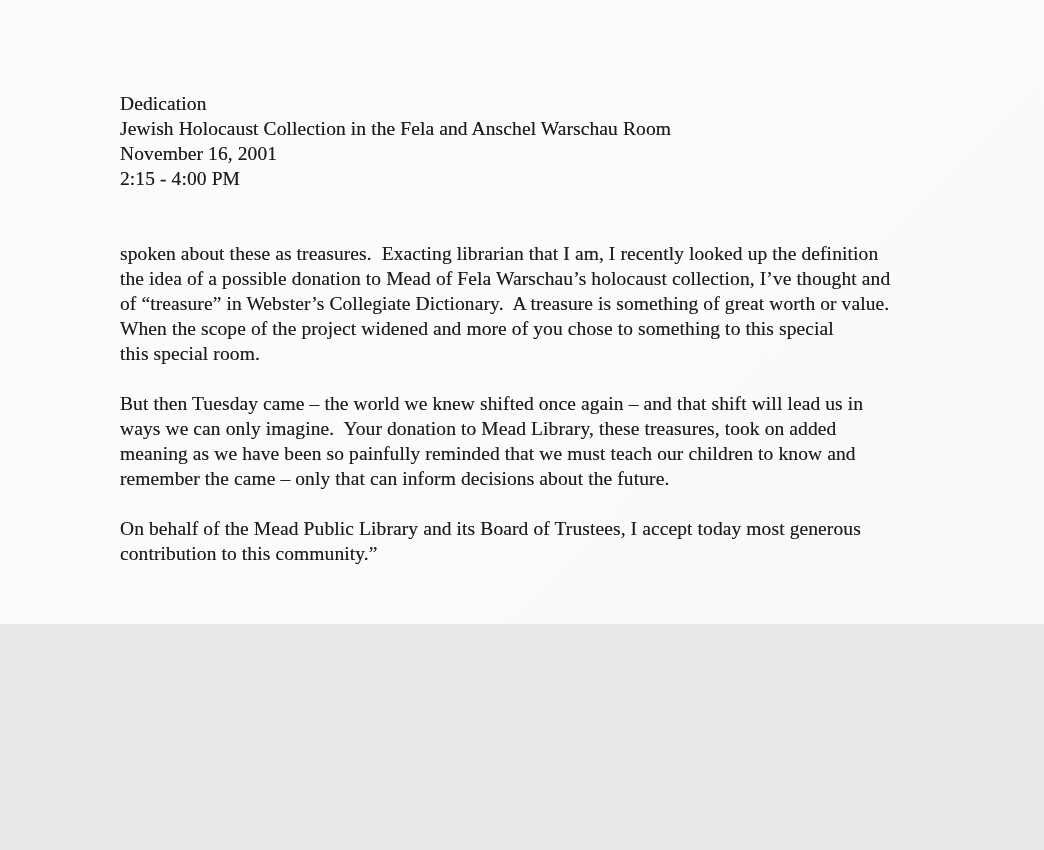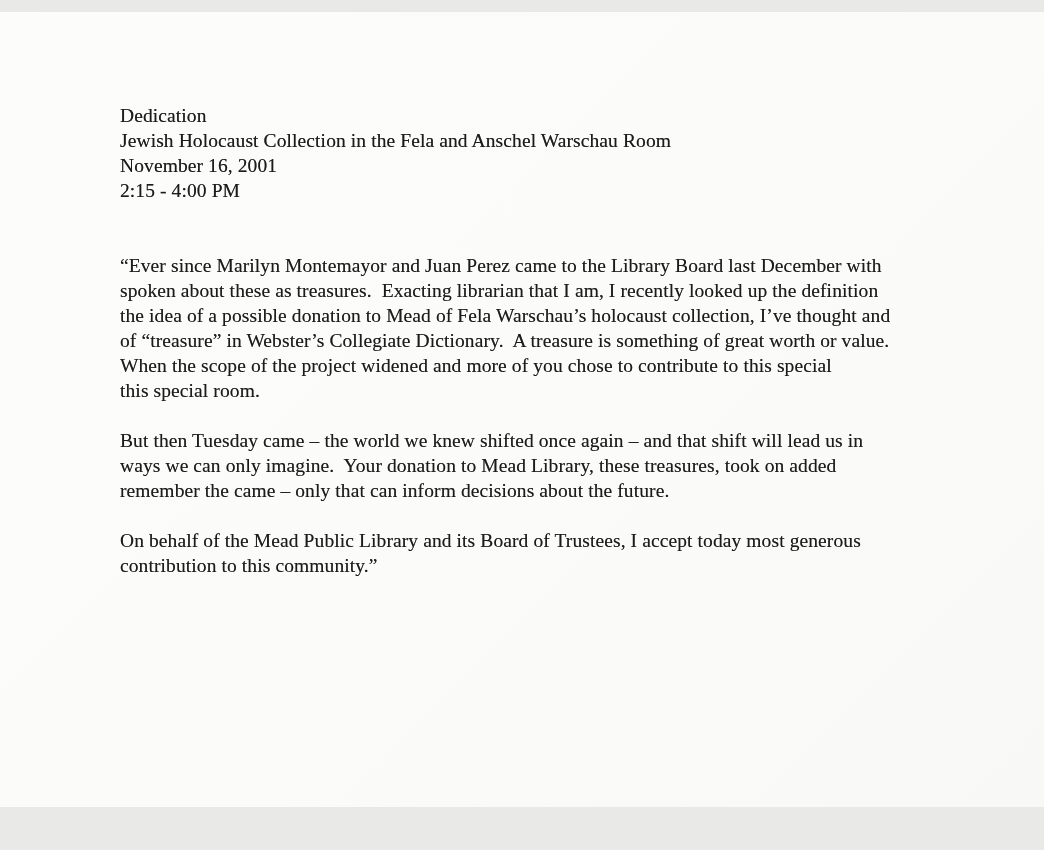--- a/index.html
+++ b/index.html
@@ -3,22 +3,22 @@
 <meta charset="utf-8">
 <style>
   html, body {
     margin: 0;
     padding: 0;
     background: #e9e9e7;
   }
   .page {
     position: relative;
     width: 1044px;
-    height: 795px;
-    margin: 12px auto;
+    height: 624px;
+    margin: 0 auto;
     background: linear-gradient(135deg, #fcfcfa 0%, #fbfbf9 55%, #f8f8f6 100%);
     overflow: hidden;
     font-family: "Liberation Serif", "DejaVu Serif", serif;
     color: #1c1c1c;
     box-sizing: border-box;
   }
   .text-block {
     position: absolute;
     left: 120px;
     top: 91px;
@@ -52,33 +52,33 @@
       <div class="line">November 16, 2001</div>
       <div class="line">2:15 - 4:00 PM</div>
     </div>
 
     <div class="block-gap"></div>
 
 
     <div class="block-gap"></div>
 
     <div class="para">
-      <div class="line">“Ever since Marilyn Montemayor and Juan Perez came to the Library Board last December with</div>
       <div class="line">spoken about these as treasures.  Exacting librarian that I am, I recently looked up the definition</div>
       <div class="line">the idea of a possible donation to Mead of Fela Warschau’s holocaust collection, I’ve thought and</div>
       <div class="line">of “treasure” in Webster’s Collegiate Dictionary.  A treasure is something of great worth or value.</div>
-      <div class="line">When the scope of the project widened and more of you chose to contribute to this special</div>
+      <div class="line">When the scope of the project widened and more of you chose to something to this special</div>
       <div class="line">this special room.</div>
     </div>
 
     <div class="block-gap"></div>
 
     <div class="para">
       <div class="line">But then Tuesday came – the world we knew shifted once again – and that shift will lead us in</div>
       <div class="line">ways we can only imagine.  Your donation to Mead Library, these treasures, took on added</div>
+      <div class="line">meaning as we have been so painfully reminded that we must teach our children to know and</div>
       <div class="line">remember the came – only that can inform decisions about the future.</div>
     </div>
 
     <div class="block-gap"></div>
 
     <div class="para">
       <div class="line">On behalf of the Mead Public Library and its Board of Trustees, I accept today most generous</div>
       <div class="line">contribution to this community.”</div>
     </div>
 

